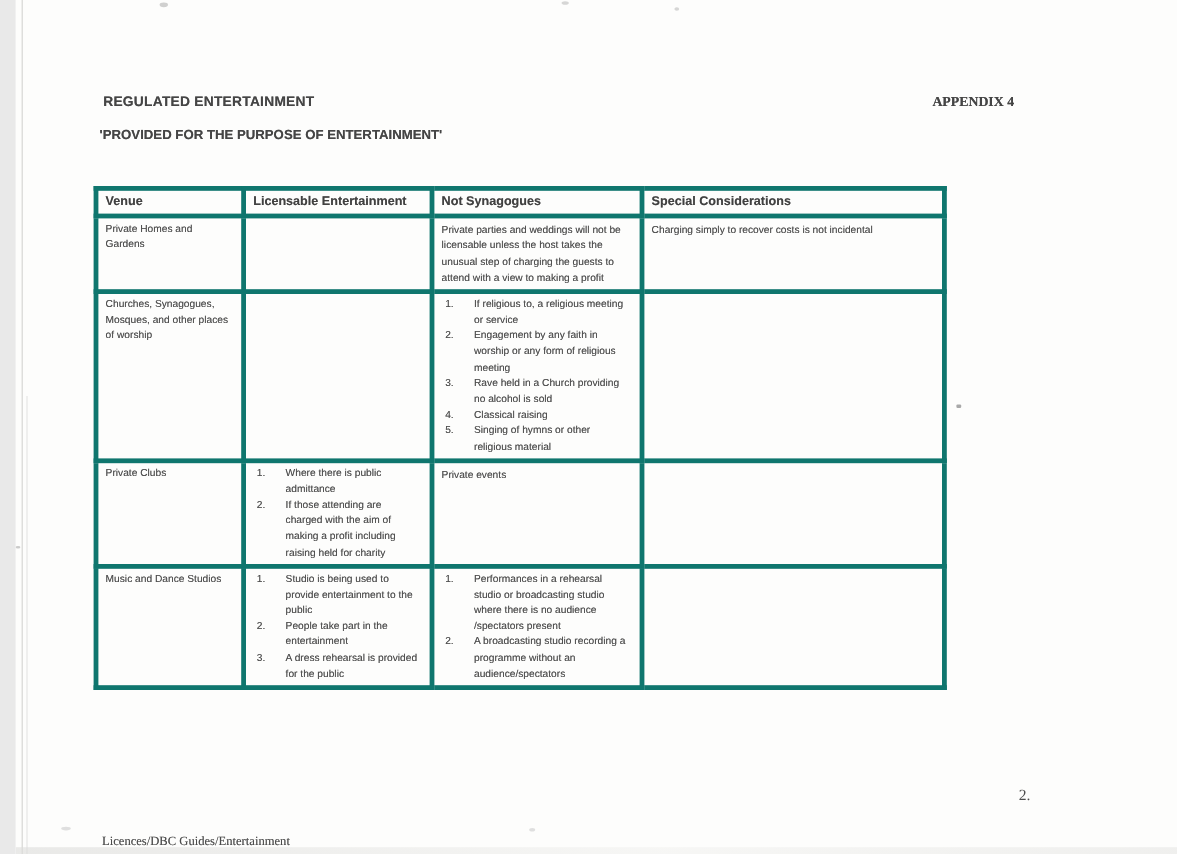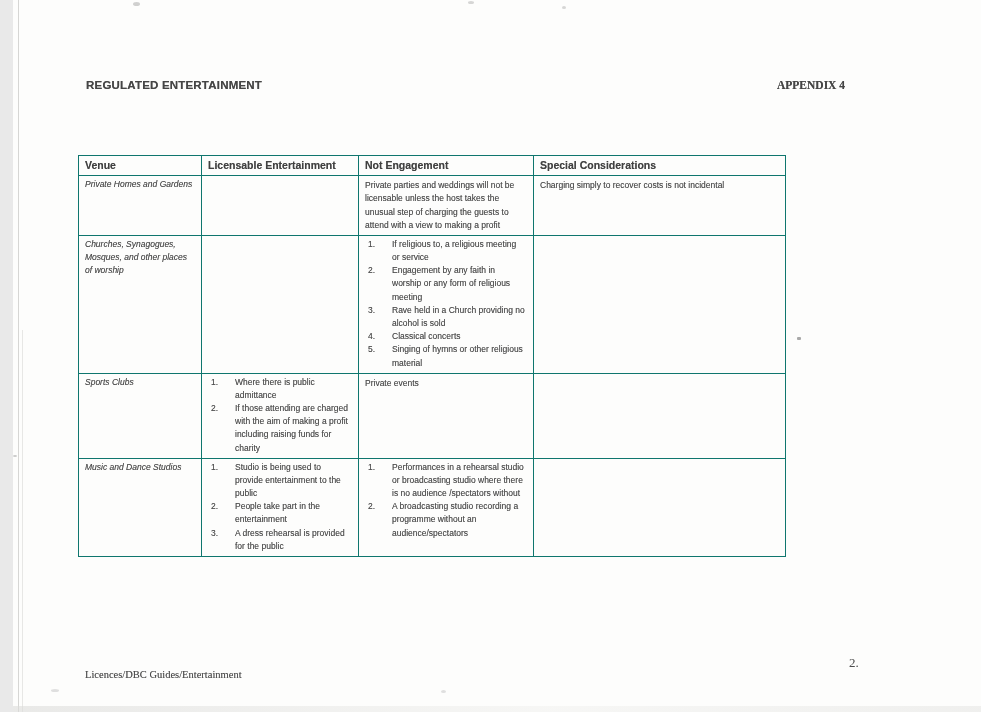--- a/index.html
+++ b/index.html
@@ -39,40 +39,40 @@
     position:absolute;left:65px;top:155px;width:707px;
     border-collapse:collapse;table-layout:fixed;
     font-size:8.5px;line-height:1.55;color:#4e4e4e;
     text-shadow:0 0 .35px rgba(80,80,80,.6);
   }
   table.lic col.c1{width:123px;}
   table.lic col.c2{width:157px;}
   table.lic col.c3{width:175px;}
   table.lic col.c4{width:252px;}
   table.lic th,table.lic td{
-    border:1px solid #0f766e;
+    border:4px solid #0f766e;
     vertical-align:top;text-align:left;
     padding:2px 6px 3px 6px;
   }
   table.lic th{
     font-size:10.5px;font-weight:bold;color:#414141;
     padding:1px 6px 2px 6px;height:14px;
   }
   table.lic tbody tr:nth-child(1){height:58px;}
   table.lic tbody tr:nth-child(2){height:120px;}
   table.lic tbody tr:nth-child(3){height:60px;}
   table.lic tbody tr:nth-child(4){height:84px;}
-  td.venue-cell{text-align:justify;padding-top:3px;font-style:italic;}
+  td.venue-cell{text-align:justify;padding-top:3px;}
   .num-item{display:flex;align-items:flex-start;}
   .num-item .num{flex:0 0 27px;padding-left:3px;box-sizing:border-box;}
   .num-item .txt{flex:1 1 auto;padding-right:2px;}
   .plain-text{padding-top:1px;}
 
   
-  .footer-left{position:absolute;left:72px;top:669px;
+  .footer-left{position:absolute;left:72px;top:696px;
     font-family:"Liberation Serif","DejaVu Serif",serif;
     font-size:10.5px;color:#4c4c4c;text-shadow:0 0 .4px rgba(80,80,80,.55);}
   .page-number{position:absolute;left:836px;top:655px;
     font-family:"Liberation Serif","DejaVu Serif",serif;
     font-size:13px;color:#4c4c4c;}
 </style>
 </head>
 <body>
 
 <div class="page">
@@ -83,33 +83,34 @@
   <div class="speck s2"></div>
   <div class="speck s3"></div>
   <div class="speck s4"></div>
   <div class="speck s5"></div>
   <div class="speck s6"></div>
   <div class="speck s7"></div>
   <div class="bottom-shade"></div>
 
   <div class="heading">REGULATED ENTERTAINMENT</div>
   <div class="appendix">APPENDIX 4</div>
+  <div class="subheading">'PROVIDED FOR THE PURPOSE OF ENTERTAINMENT'</div>
 
   <table class="lic">
     <colgroup>
       <col class="c1">
         <col class="c2">
         <col class="c3">
         <col class="c4">
     </colgroup>
     <thead>
       <tr>
         <th>Venue</th>
         <th>Licensable Entertainment</th>
-        <th>Not Engagement</th>
+        <th>Not Synagogues</th>
         <th>Special Considerations</th>
       </tr>
     </thead>
     <tbody>
         <tr>
           <td class="venue-cell">Private Homes and Gardens</td>
           <td></td>
           <td>
             <div class="plain-text">Private parties and weddings will not be licensable unless the host takes the unusual step of charging the guests to attend with a view to making a profit</div>
           </td>
@@ -128,39 +129,39 @@
             <div class="num-item">
               <span class="num">2.</span>
               <span class="txt">Engagement by any faith in worship or any form of religious meeting</span>
             </div>
             <div class="num-item">
               <span class="num">3.</span>
               <span class="txt">Rave held in a Church providing no alcohol is sold</span>
             </div>
             <div class="num-item">
               <span class="num">4.</span>
-              <span class="txt">Classical concerts</span>
+              <span class="txt">Classical raising</span>
             </div>
             <div class="num-item">
               <span class="num">5.</span>
               <span class="txt">Singing of hymns or other religious material</span>
             </div>
           </td>
           <td></td>
         </tr>
         <tr>
-          <td class="venue-cell">Sports Clubs</td>
+          <td class="venue-cell">Private Clubs</td>
           <td>
             <div class="num-item">
               <span class="num">1.</span>
               <span class="txt">Where there is public admittance</span>
             </div>
             <div class="num-item">
               <span class="num">2.</span>
-              <span class="txt">If those attending are charged with the aim of making a profit including raising funds for charity</span>
+              <span class="txt">If those attending are charged with the aim of making a profit including raising held for charity</span>
             </div>
           </td>
           <td>
             <div class="plain-text">Private events</div>
           </td>
           <td></td>
         </tr>
         <tr>
           <td class="venue-cell">Music and Dance Studios</td>
           <td>
@@ -173,21 +174,21 @@
               <span class="txt">People take part in the entertainment</span>
             </div>
             <div class="num-item">
               <span class="num">3.</span>
               <span class="txt">A dress rehearsal is provided for the public</span>
             </div>
           </td>
           <td>
             <div class="num-item">
               <span class="num">1.</span>
-              <span class="txt">Performances in a rehearsal studio or broadcasting studio where there is no audience /spectators without</span>
+              <span class="txt">Performances in a rehearsal studio or broadcasting studio where there is no audience /spectators present</span>
             </div>
             <div class="num-item">
               <span class="num">2.</span>
               <span class="txt">A broadcasting studio recording a programme without an audience/spectators</span>
             </div>
           </td>
           <td></td>
         </tr>
       </tbody>
   </table>

